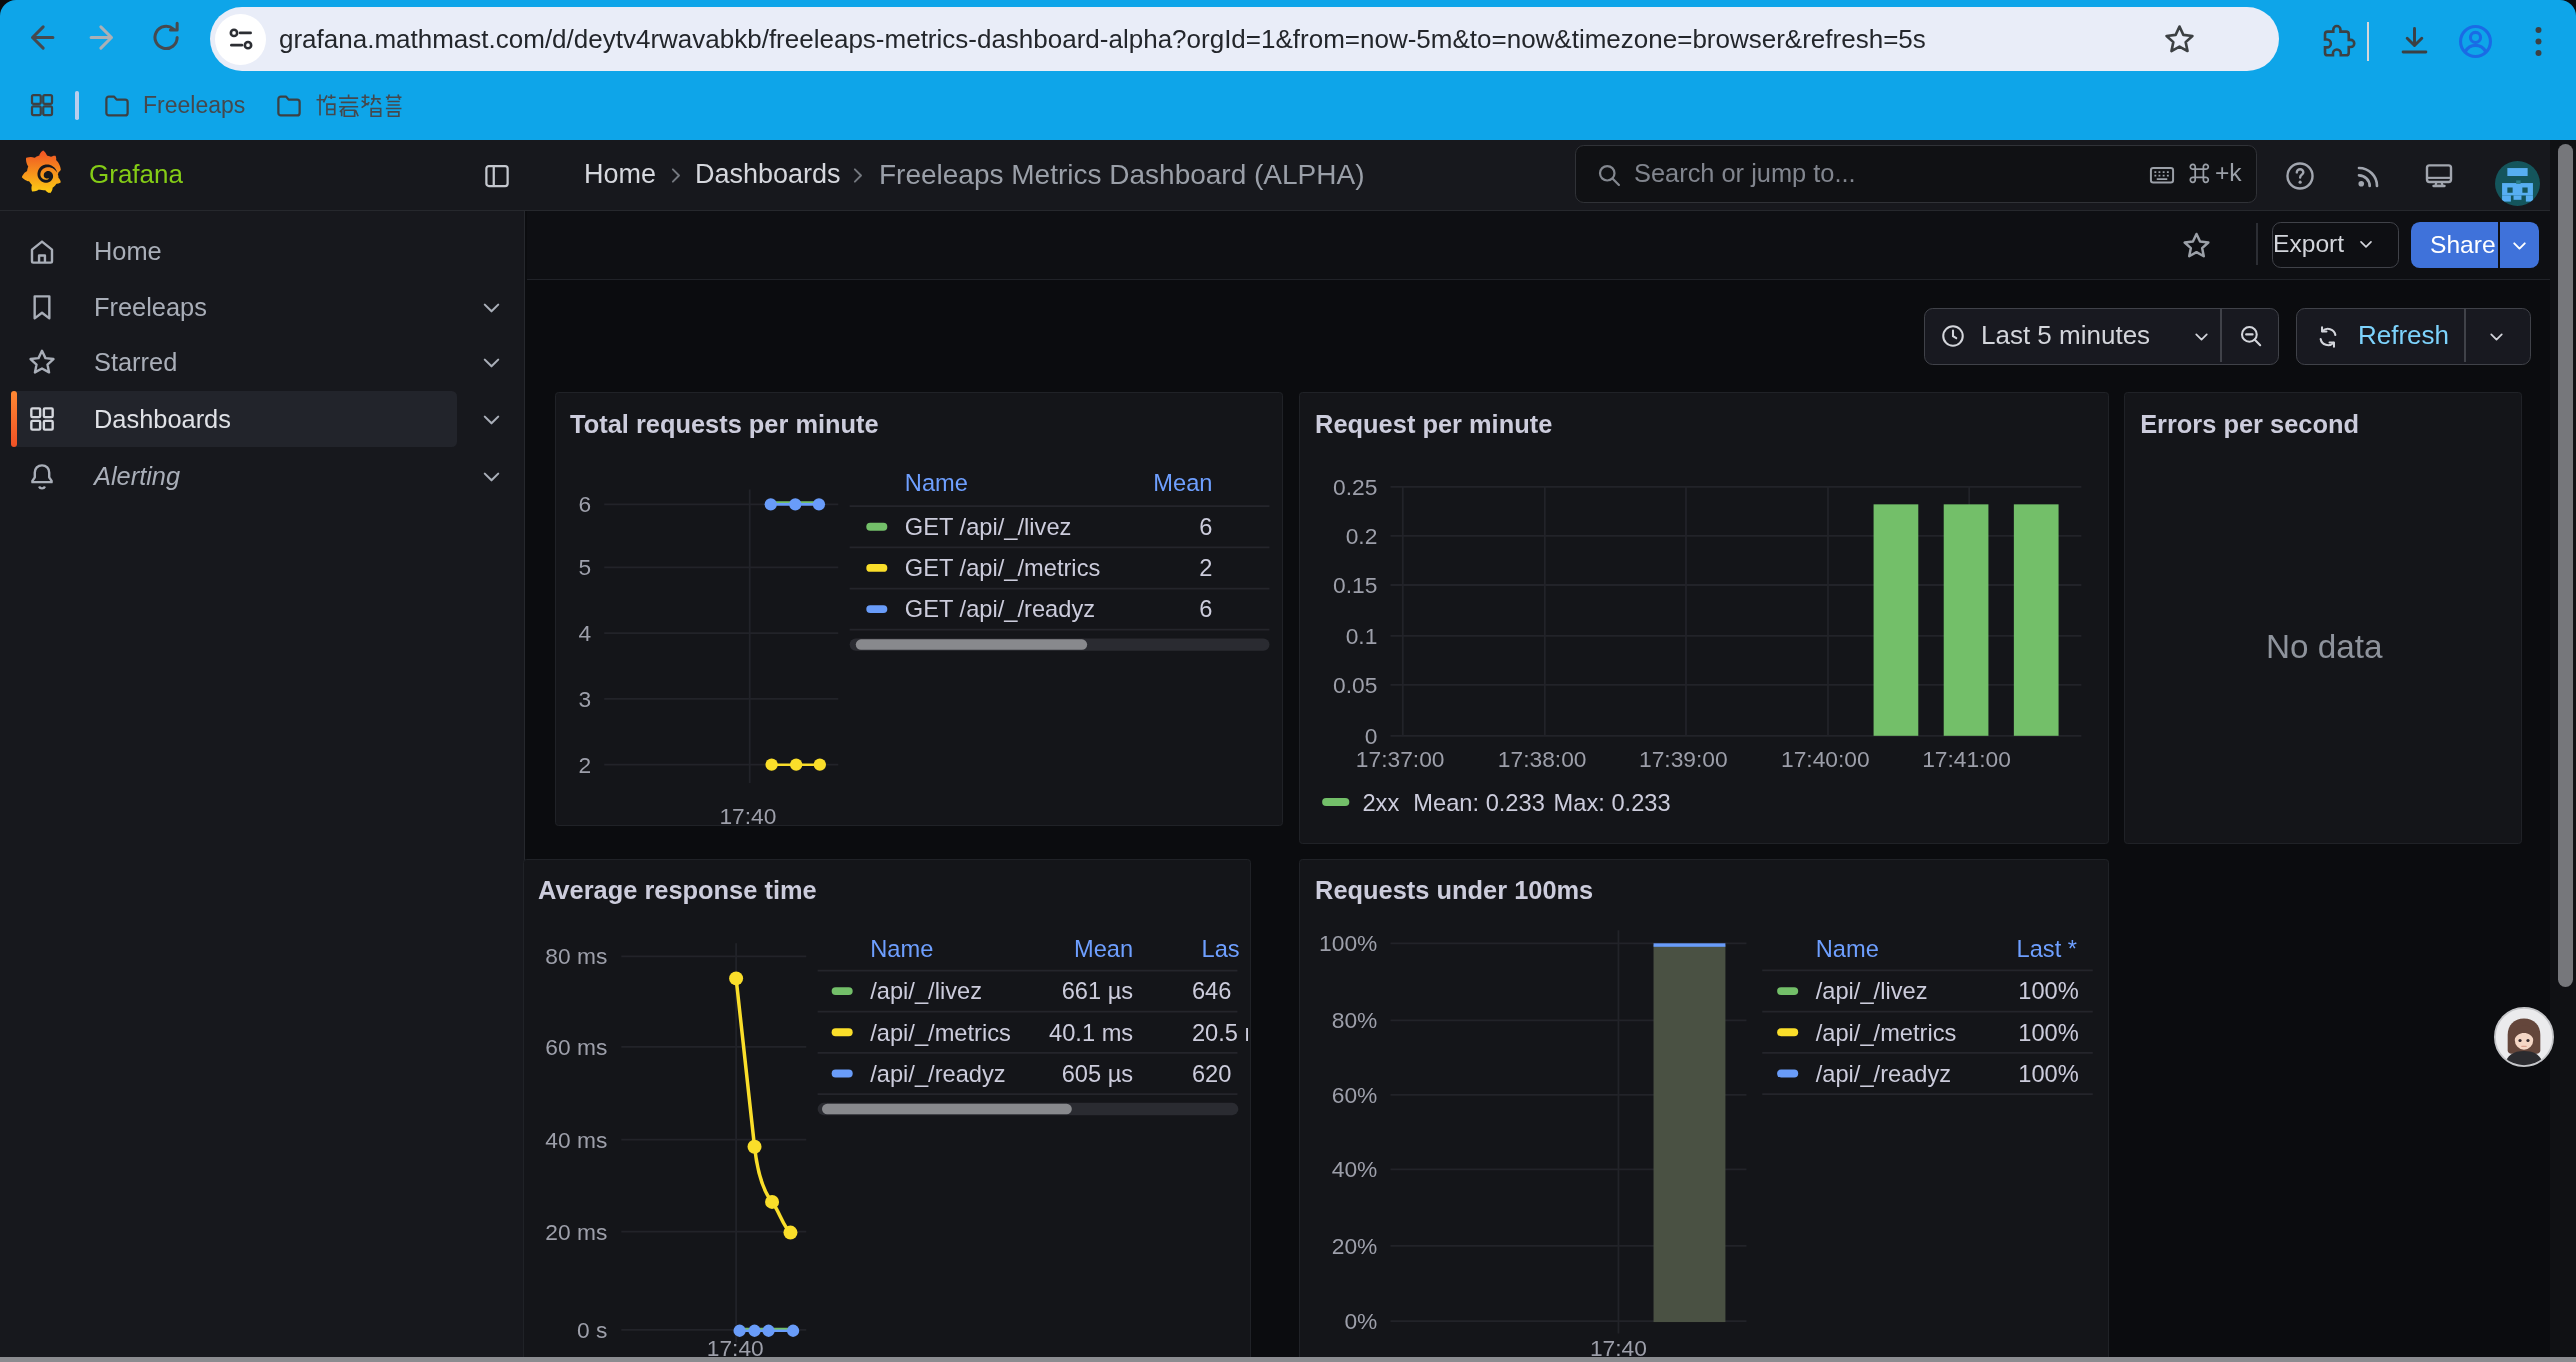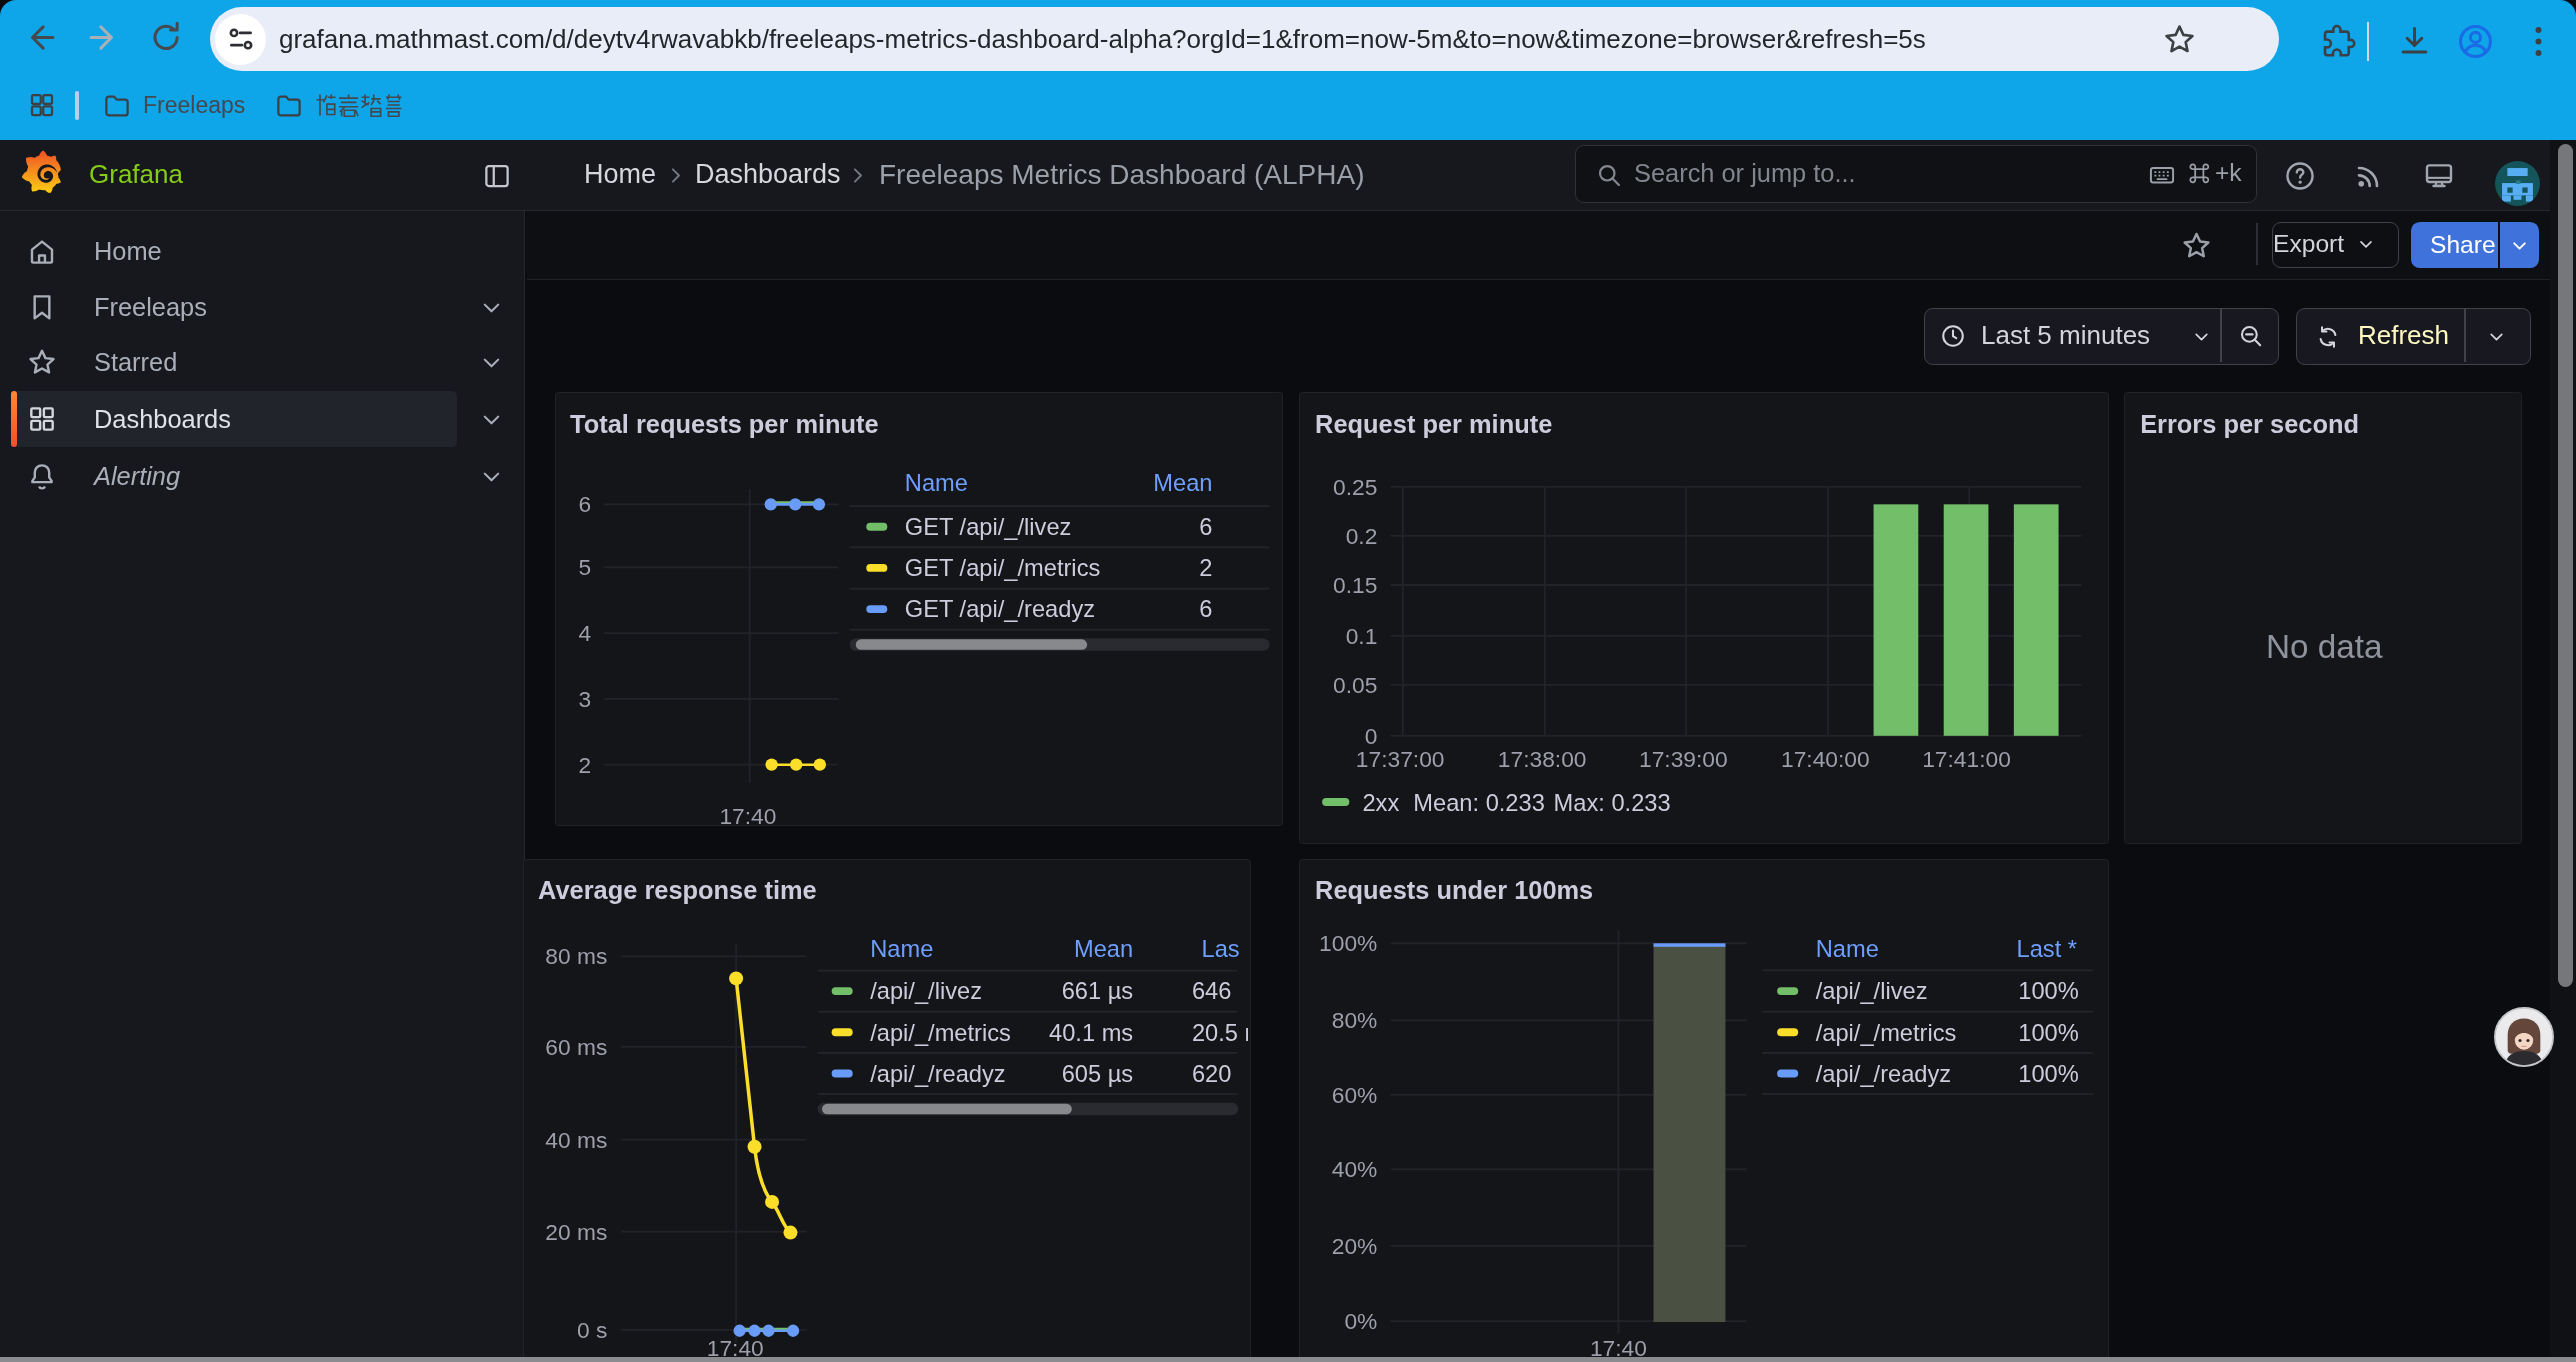--- a/index.html
+++ b/index.html
@@ -247,21 +247,21 @@
     <line x1="7.5" y1="10.5" x2="13.5" y2="10.5" stroke="#d3d5db" stroke-width="1.9" stroke-linecap="round"></line>
   </svg>
 </div>
 <div class="abs" style="left:2296px;top:308px;width:235px;height:57px;background:#181920;border:1.8px solid #404249;border-radius:8.8px;box-sizing:border-box;">
   <svg class="abs" style="left:17.5px;top:15px" width="26" height="26" viewBox="0 0 24 24">
     <path d="M5.2 13.8 a7 7 0 0 0 11.9 3.6" stroke="#d3d5db" stroke-width="1.9" fill="none" stroke-linecap="round"></path>
     <path d="M17.5 21 V17 H13.4" stroke="#d3d5db" stroke-width="1.9" fill="none" stroke-linecap="round" stroke-linejoin="round"></path>
     <path d="M18.8 10.2 A7 7 0 0 0 6.9 6.6" stroke="#d3d5db" stroke-width="1.9" fill="none" stroke-linecap="round"></path>
     <path d="M6.5 3 V7 H10.6" stroke="#d3d5db" stroke-width="1.9" fill="none" stroke-linecap="round" stroke-linejoin="round"></path>
   </svg>
-  <div class="abs" style="left:61px;top:0;height:53px;line-height:53px;font-size:26px;color:#fef9c3;">Refresh</div>
+  <div class="abs" style="left:61px;top:0;height:53px;line-height:53px;font-size:26px;color:#7dd3fc;">Refresh</div>
   <div class="abs" style="left:167px;top:0px;width:1.8px;height:53px;background:#404249;"></div>
   <svg class="abs" style="left:189px;top:16.7px" width="21" height="21" viewBox="0 0 24 24">
         <path d="M6 9.5 L12 15.5 L18 9.5" stroke="#d3d5db" stroke-width="2" fill="none" stroke-linecap="round" stroke-linejoin="round"></path>
       </svg>
 </div>
 
 <div class="panel abs" style="left:555px;top:392px;width:728px;height:434px;">
 <svg class="abs" style="left:0;top:0" width="724" height="448" viewBox="0 0 826 511">
   <text x="16" y="46" font-size="29" font-weight="700" fill="#ccccdc">Total requests per minute</text>
   <g stroke="#222329" stroke-width="2">

